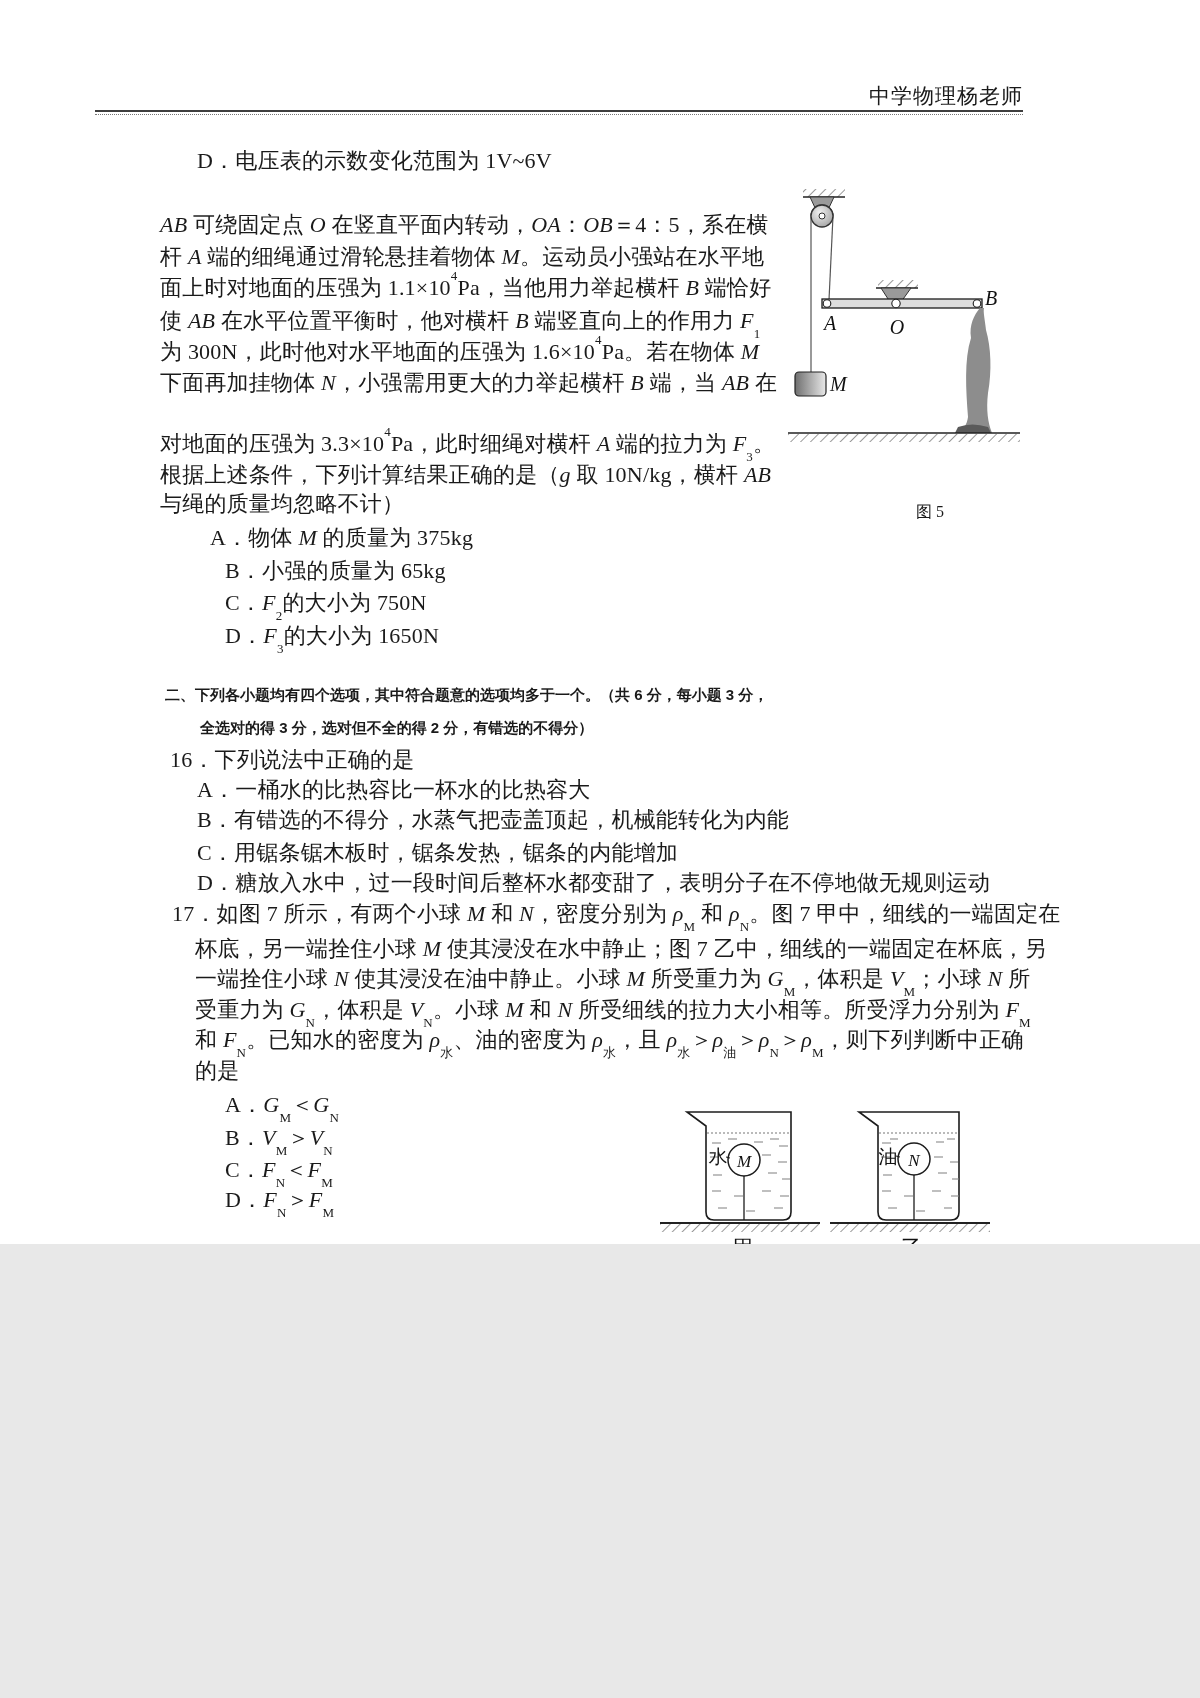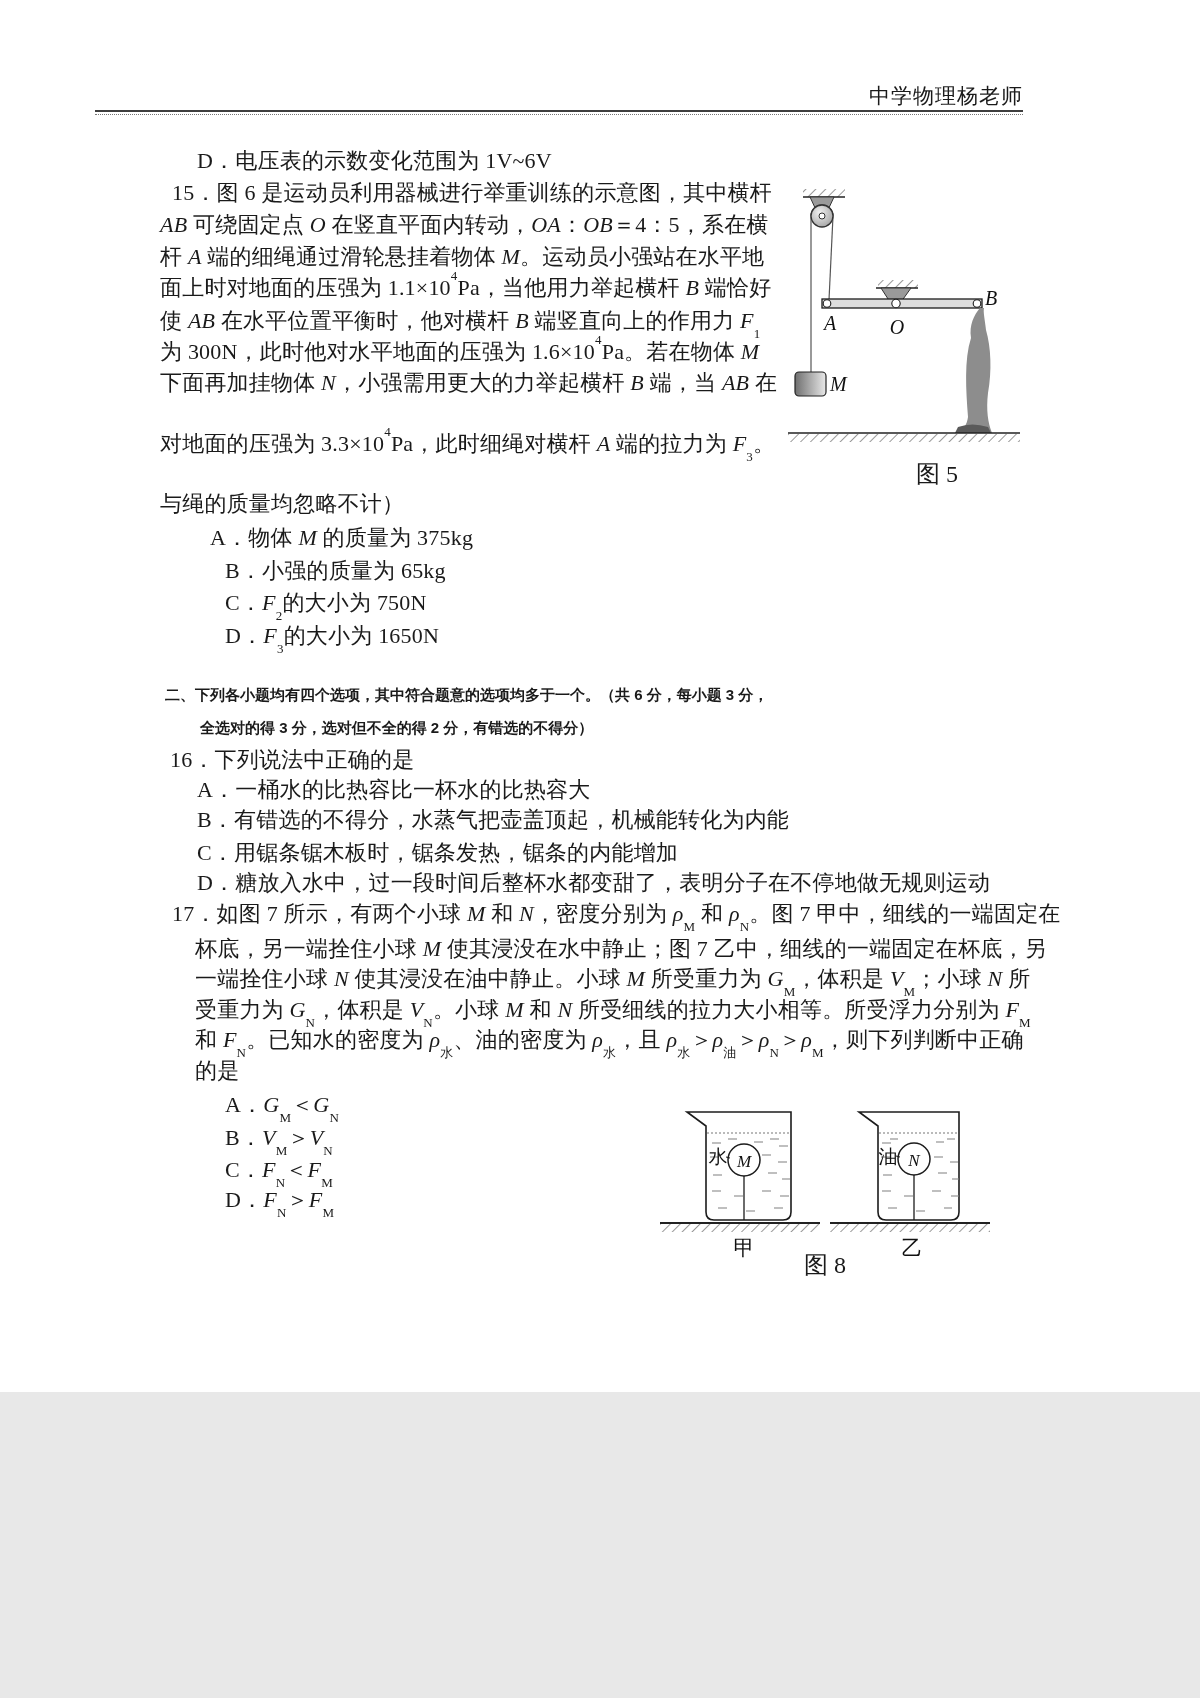--- a/index.html
+++ b/index.html
@@ -1,52 +1,52 @@
 <!DOCTYPE html>
 <html><head>
 <meta charset="utf-8">
 <style>
   html,body{margin:0;padding:0;background:#e8e8e8;}
   #page{
-    position:relative;width:1200px;height:1392px;margin:0 auto;
+    position:relative;width:1200px;height:1244px;margin:0 auto;
     background:#ffffff;color:#1a1a1a;
     font-family:"Liberation Serif","DejaVu Serif",serif;
     overflow:hidden;
   }
   .ln{position:absolute;font-size:22px;line-height:30px;white-space:nowrap;letter-spacing:.2px;}
   .bold{font-weight:700;font-family:Liberation Sans, sans-serif;font-size:15px;letter-spacing:0;}
   .ln i{font-family:"Liberation Serif","DejaVu Serif",serif;}
   .ln sup{font-size:13px;position:relative;top:-7px;line-height:0;}
   .ln sub{font-size:13px;position:relative;top:5px;line-height:0;}
   #hdr{position:absolute;top:82px;right:177px;font-size:21px;letter-spacing:1px;}
   #hdr-rule{position:absolute;left:95px;top:110px;width:928px;height:2px;
     border-top:2px solid #3e3e3e;border-bottom:1px dotted #777;}
-  .caption{position:absolute;font-size:24px;white-space:nowrap;}
+  .caption{position:absolute;font-size:16px;white-space:nowrap;margin-top:44px;}
   #pageno{position:absolute;left:540px;top:1578px;width:30px;text-align:center;font-size:21px;}
   svg{position:absolute;}
   svg text{font-family:"Liberation Serif","DejaVu Serif",serif;}
 </style>
 </head>
 <body>
 
 <div id="page">
 
   <div id="hdr">中学物理杨老师</div>
   <div id="hdr-rule"></div>
 
   <div class="ln" style="left:197px;top:146px">D．电压表的示数变化范围为 1V~6V</div>
 
-  <div class="ln" style="left:172px;top:178px">15．图 6 是运动员利用器械进行举重训练的示意图，其中横杆</div>
   <div class="ln" style="left:160px;top:210px"><i>AB</i> 可绕固定点 <i>O</i> 在竖直平面内转动，<i>OA</i>：<i>OB</i>＝4：5，系在横</div>
   <div class="ln" style="left:160px;top:242px">杆 <i>A</i> 端的细绳通过滑轮悬挂着物体 <i>M</i>。运动员小强站在水平地</div>
   <div class="ln" style="left:160px;top:273px">面上时对地面的压强为 1.1×10<sup>4</sup>Pa，当他用力举起横杆 <i>B</i> 端恰好</div>
   <div class="ln" style="left:160px;top:306px">使 <i>AB</i> 在水平位置平衡时，他对横杆 <i>B</i> 端竖直向上的作用力 <i>F</i><sub>1</sub></div>
   <div class="ln" style="left:160px;top:337px">为 300N，此时他对水平地面的压强为 1.6×10<sup>4</sup>Pa。若在物体 <i>M</i></div>
   <div class="ln" style="left:160px;top:368px">下面再加挂物体 <i>N</i>，小强需用更大的力举起横杆 <i>B</i> 端，当 <i>AB</i> 在</div>
   <div class="ln" style="left:160px;top:429px">对地面的压强为 3.3×10<sup>4</sup>Pa，此时细绳对横杆 <i>A</i> 端的拉力为 <i>F</i><sub>3</sub>。</div>
+  <div class="ln" style="left:160px;top:460px">根据上述条件，下列计算结果正确的是（<i>g</i> 取 10N/kg，横杆 <i>AB</i></div>
   <div class="ln" style="left:160px;top:489px">与绳的质量均忽略不计）</div>
 
   <div class="ln" style="left:210px;top:523px">A．物体 <i>M</i> 的质量为 375kg</div>
   <div class="ln" style="left:225px;top:556px">B．小强的质量为 65kg</div>
   <div class="ln" style="left:225px;top:588px">C．<i>F</i><sub>2</sub>的大小为 750N</div>
   <div class="ln" style="left:225px;top:621px">D．<i>F</i><sub>3</sub>的大小为 1650N</div>
 
   <div class="ln bold" style="left:165px;top:680px">二、下列各小题均有四个选项，其中符合题意的选项均多于一个。（共 6 分，每小题 3 分，</div>
   <div class="ln bold" style="left:200px;top:713px">全选对的得 3 分，选对但不全的得 2 分，有错选的不得分）</div>
 

